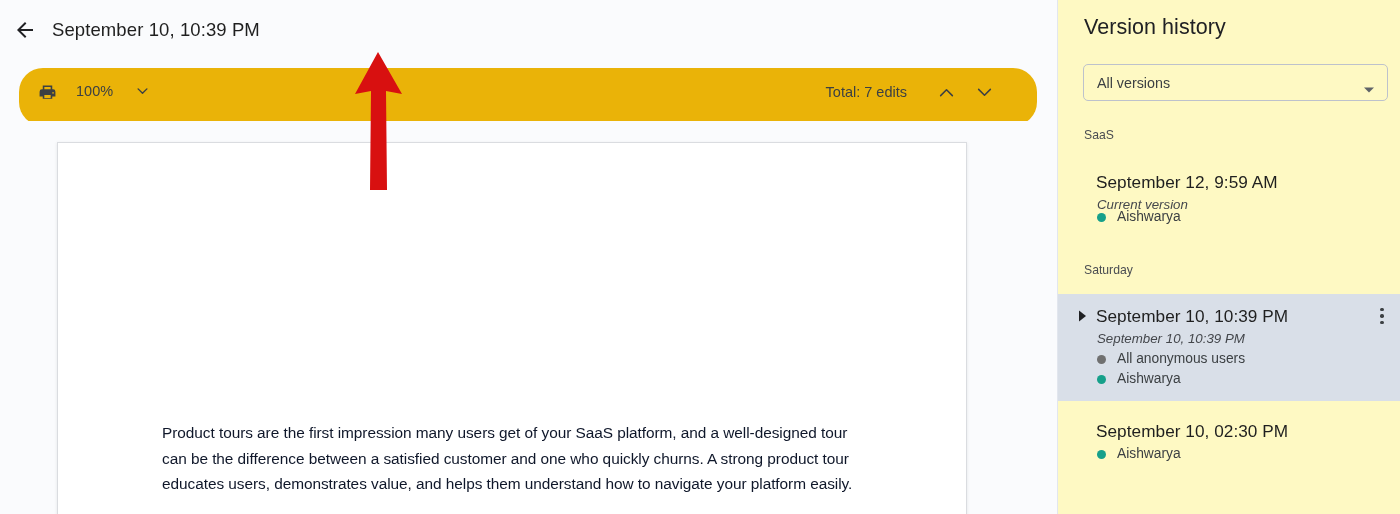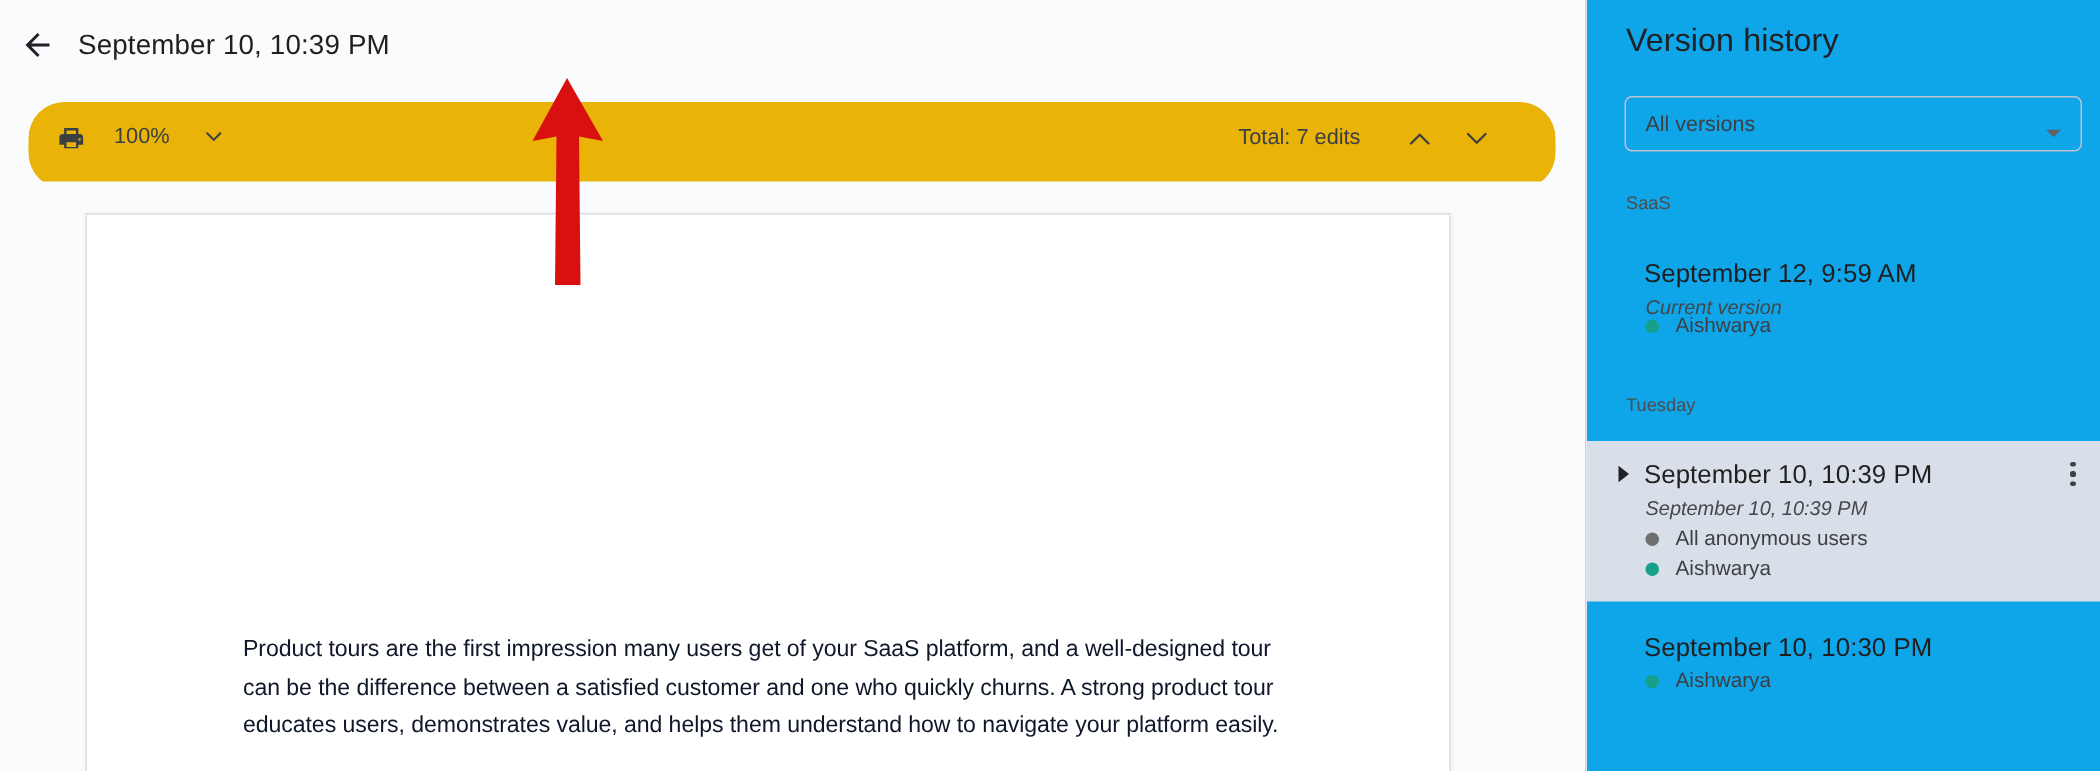--- a/index.html
+++ b/index.html
@@ -121,21 +121,21 @@
   #annotation-arrow {
     position: absolute; left: 352px; top: 50px;
     width: 52px; height: 142px;
     pointer-events: none;
   }
 
   
   #sidebar {
     position: absolute; left: 1057px; top: 0;
     width: 343px; height: 514px;
-    background: #0ea5e9;
+    background: #fef9c3;
     border-left: 1px solid #e2e6ee;
     overflow: hidden;
   }
   #sidebar-title {
     position: absolute; left: 26px; top: 11px;
     font-size: 21.5px; font-weight: normal; color: #202124;
     line-height: 32px; letter-spacing: .05px;
   }
   #versions-filter {
     position: absolute; left: 25px; top: 64px;
@@ -287,21 +287,21 @@
       <div class="version-date">September 12, 9:59 AM</div>
       <div class="version-sub">Current version</div>
       <div class="author-list">
         <div class="author-row">
           <span class="author-dot" style="background:#16a08a"></span>
           <span class="author-name">Aishwarya</span>
         </div>
       </div>
     </div>
 
-    <div id="group-tuesday" class="group-label">Tuesday</div>
+    <div id="group-tuesday" class="group-label">Saturday</div>
 
     <div id="row-selected" class="version-row selected">
       <div id="expand-triangle">
         <svg width="9" height="12" viewBox="0 0 9 12">
           <path d="M1 0.5 L8 6 L1 11.5 Z" fill="#202124"></path>
         </svg>
       </div>
       <div class="version-date">September 10, 10:39 PM</div>
       <div class="version-sub">September 10, 10:39 PM</div>
       <div class="author-list">
@@ -315,21 +315,21 @@
         </div>
       </div>
       <div id="row-menu-button">
         <i></i>
           <i></i>
           <i></i>
       </div>
     </div>
 
     <div id="row-older" class="version-row">
-      <div class="version-date">September 10, 10:30 PM</div>
+      <div class="version-date">September 10, 02:30 PM</div>
       <div class="author-list">
         <div class="author-row">
           <span class="author-dot" style="background:#16a08a"></span>
           <span class="author-name">Aishwarya</span>
         </div>
       </div>
     </div>
   </div>
 </div>
 

